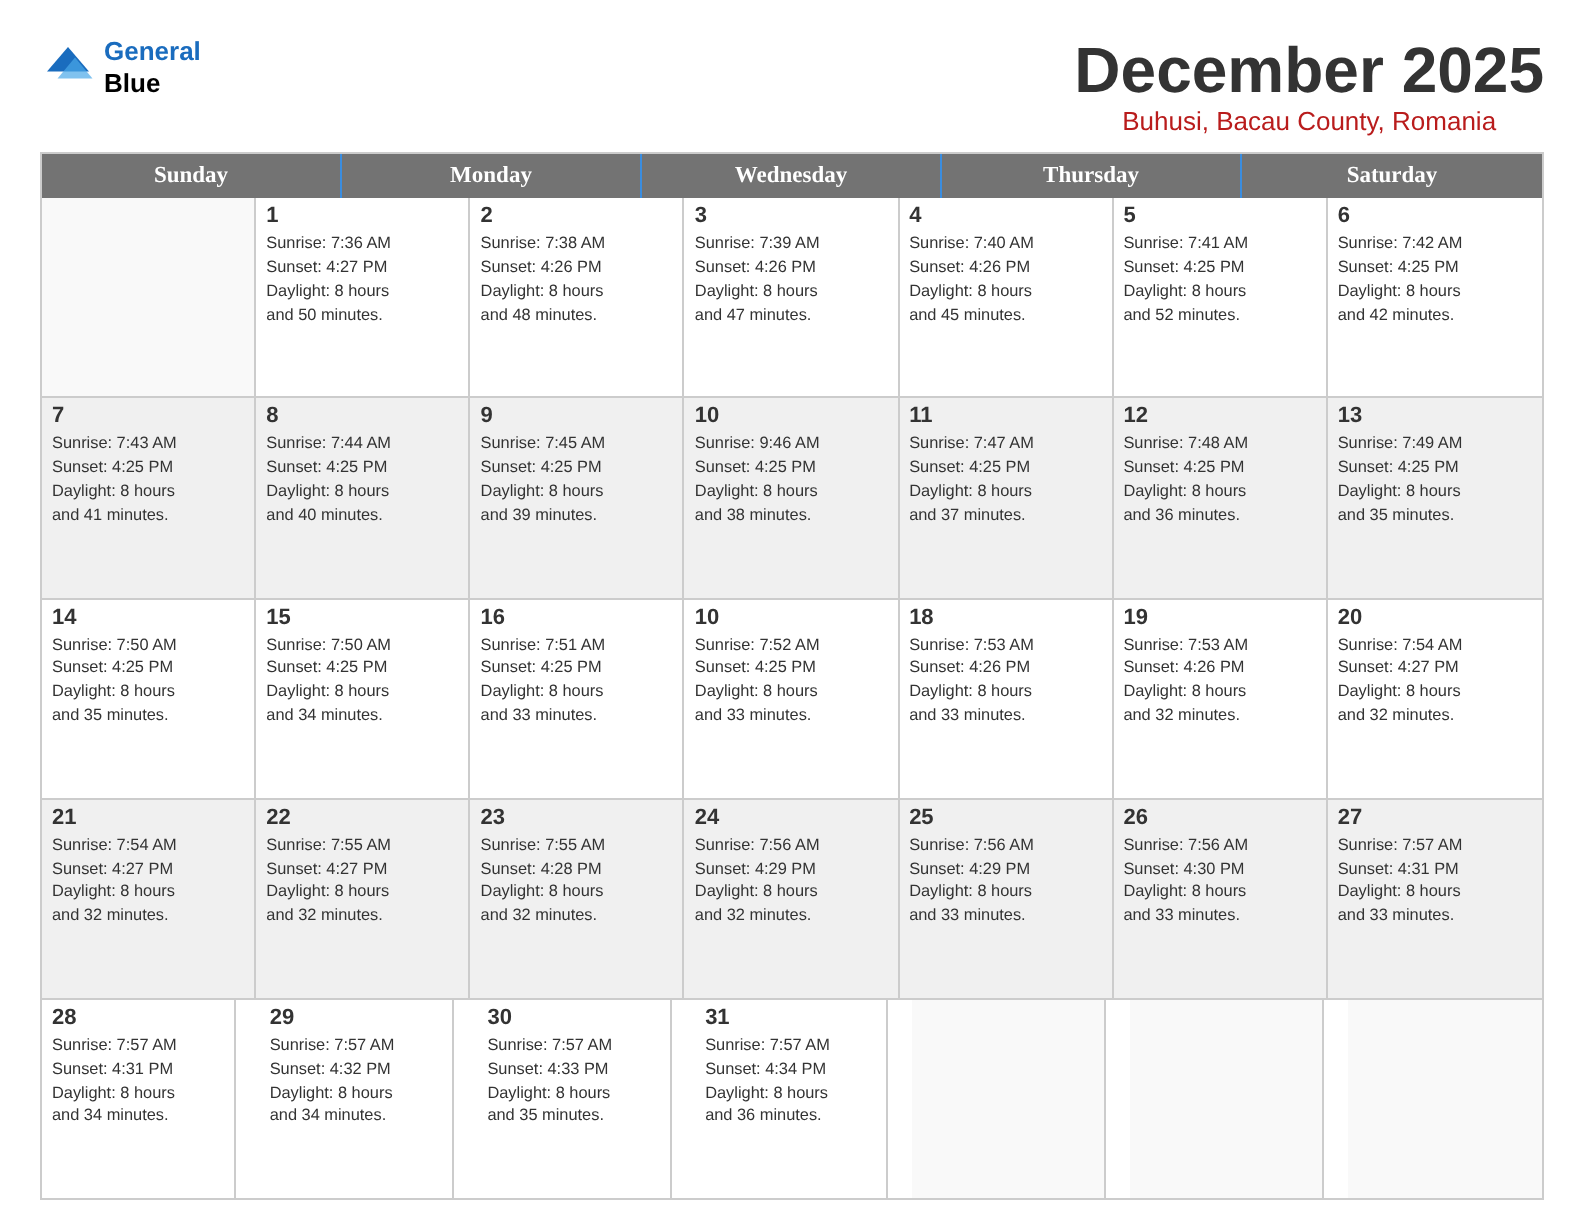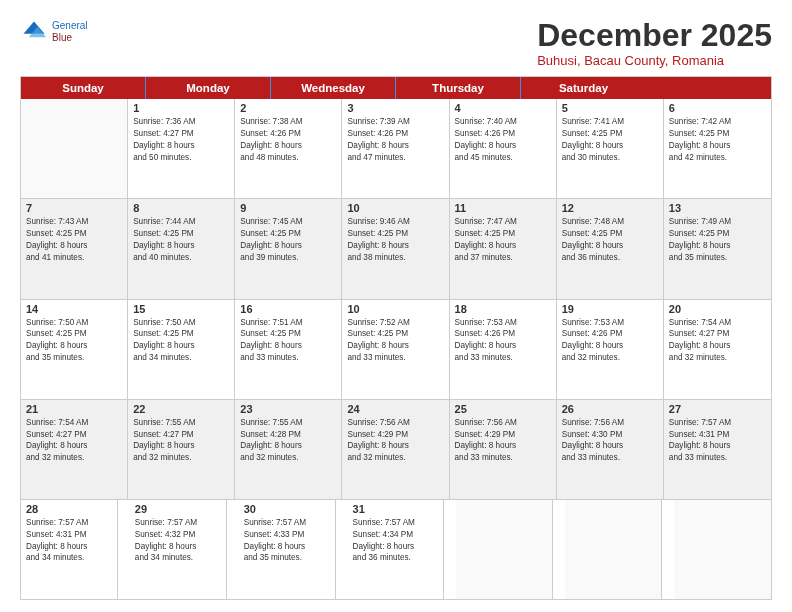--- a/index.html
+++ b/index.html
@@ -22,55 +22,56 @@
       align-items: flex-start;
       justify-content: space-between;
       margin-bottom: 8px;
     }
     .logo {
       display: flex;
       align-items: center;
       gap: 4px;
     }
     .logo-text {
-      font-size: 10px;
-      font-weight: normal;
+      font-size: 13px;
+      font-weight: bold;
       color: #333;
       line-height: 1.2;
     }
     .logo-text span {
       color: #1a6cbe;
     }
     .logo-icon {
       width: 28px;
       height: 28px;
     }
     .title-block {
-      text-align: left;
+      text-align: center;
     }
     .month-title {
       font-size: 32px;
       font-weight: bold;
       color: #333;
       line-height: 1.1;
     }
     .location {
       font-size: 13px;
       color: #b91c1c;
     }
     .calendar {
       flex: 1;
       display: flex;
       flex-direction: column;
       border: 1px solid #ccc;
     }
     .cal-header {
       display: grid;
-      grid-template-columns: repeat(6, 1fr);
-      background: #b91c1c;
+      grid-template-columns: repeat(5, 1fr);
+      background: #737373;
+      font-family: Liberation Serif, serif;
     }
     .cal-header-cell {
       color: #fff;
       font-size: 11.5px;
       font-weight: bold;
       text-align: center;
       padding: 5px 2px;
       border-right: 1px solid #3a8de0;
     }
     .cal-header-cell:last-child { border-right: none; }
@@ -117,21 +118,21 @@
 
 <div class="page">
   <div class="header">
     <div class="logo">
       <svg class="logo-icon" viewBox="0 0 32 32">
         <polygon points="16,4 28,18 4,18" fill="#1a6cbe"></polygon>
         <polygon points="20,10 30,22 10,22" fill="#4aa8e8" opacity="0.7"></polygon>
       </svg>
       <div class="logo-text">
         <div><span>General</span></div>
-        <div><span style="color:#7f1d1d">Blue</span></div>
+        <div><span style="color:#000000">Blue</span></div>
       </div>
     </div>
     <div class="title-block">
       <div class="month-title">December 2025</div>
       <div class="location">Buhusi, Bacau County, Romania</div>
     </div>
   </div>
 
   <div class="calendar">
     <div class="cal-header">
@@ -170,21 +171,21 @@
           <span class="cell-line">Sunrise: 7:40 AM</span>
           <span class="cell-line">Sunset: 4:26 PM</span>
           <span class="cell-line">Daylight: 8 hours</span>
           <span class="cell-line">and 45 minutes.</span>
         </div>
           <div class="cal-cell">
           <span class="day-num">5</span>
           <span class="cell-line">Sunrise: 7:41 AM</span>
           <span class="cell-line">Sunset: 4:25 PM</span>
           <span class="cell-line">Daylight: 8 hours</span>
-          <span class="cell-line">and 30 minutes.</span>
+          <span class="cell-line">and 52 minutes.</span>
         </div>
           <div class="cal-cell">
           <span class="day-num">6</span>
           <span class="cell-line">Sunrise: 7:42 AM</span>
           <span class="cell-line">Sunset: 4:25 PM</span>
           <span class="cell-line">Daylight: 8 hours</span>
           <span class="cell-line">and 42 minutes.</span>
         </div>
         </div>
         <div class="cal-row">

